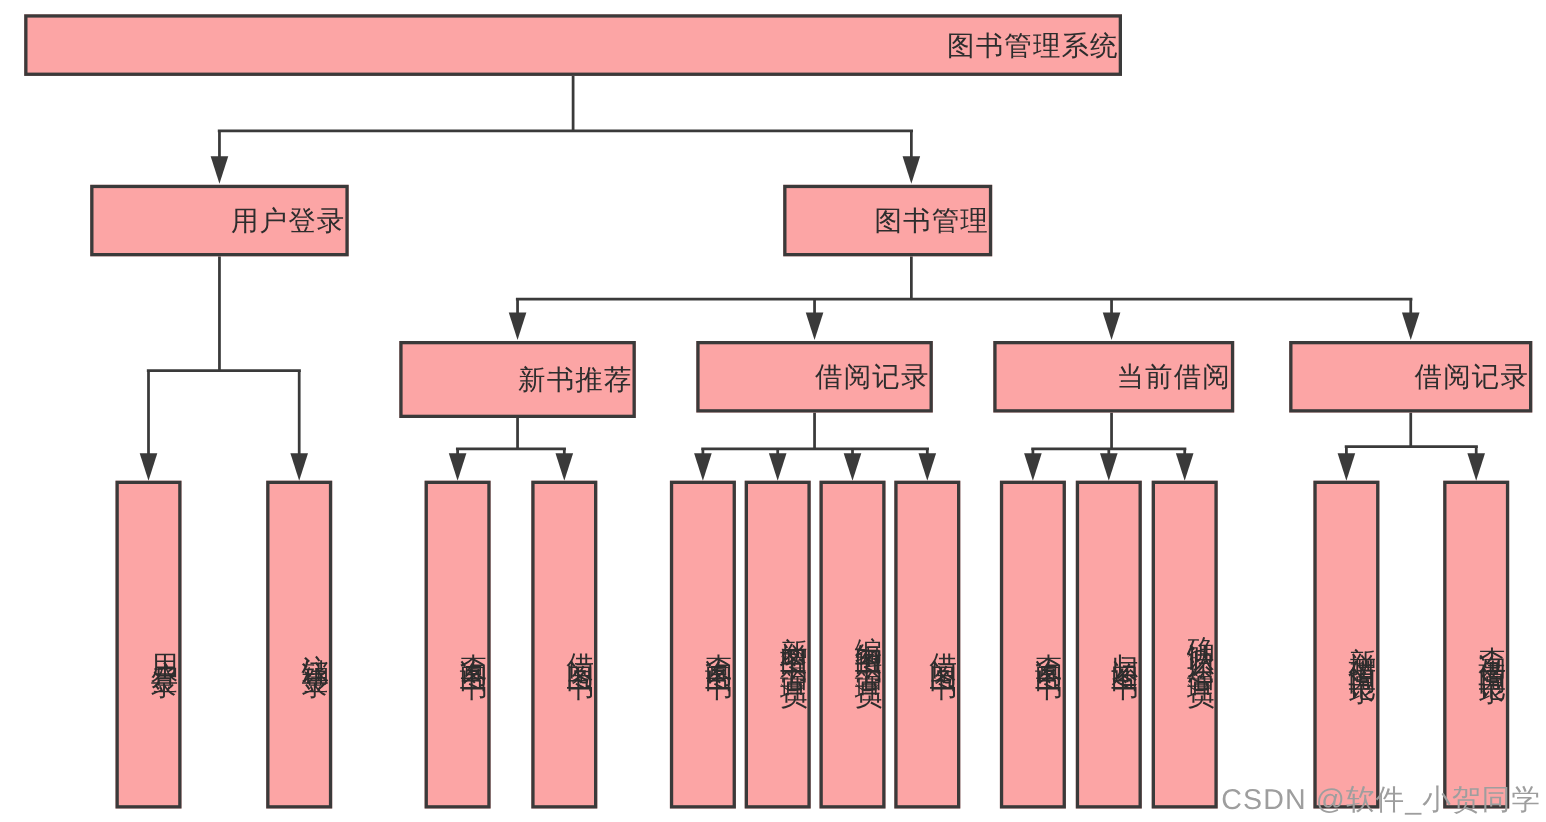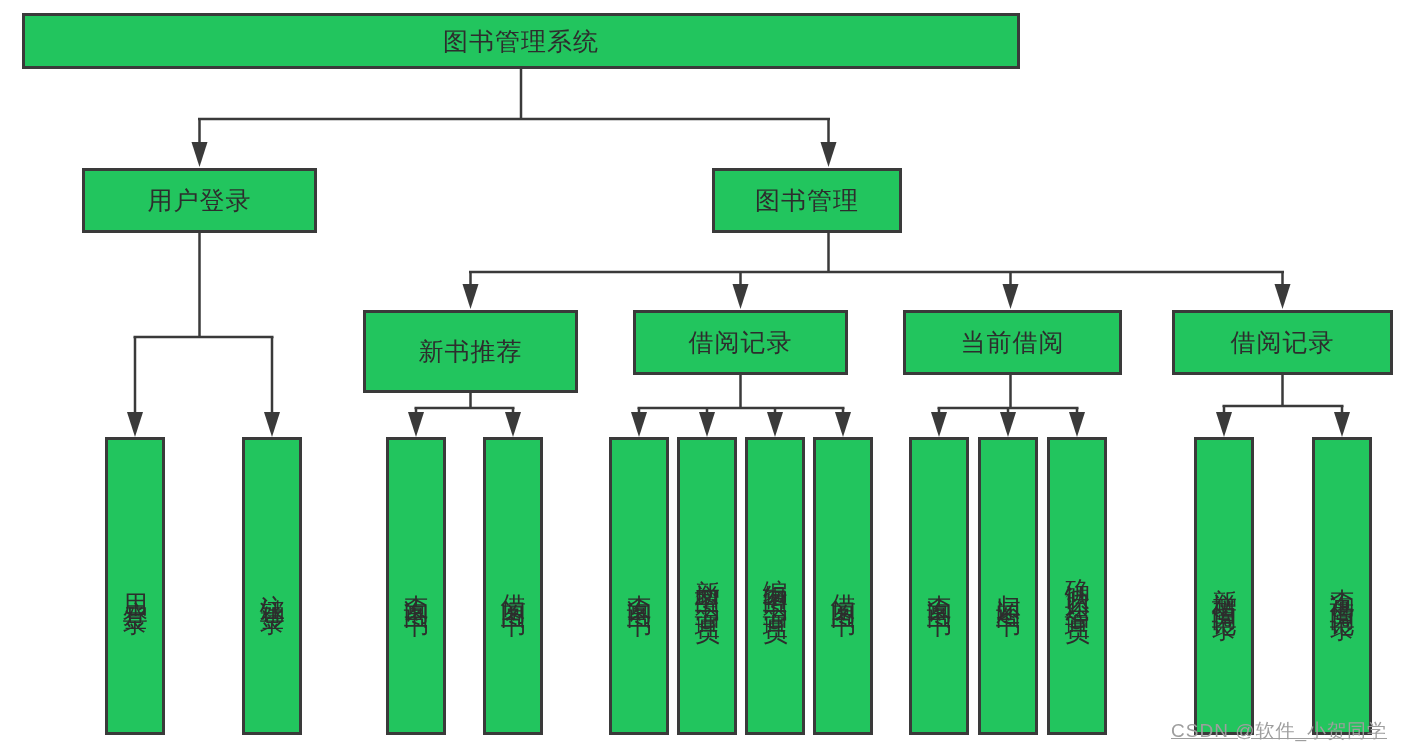--- a/index.html
+++ b/index.html
@@ -3,32 +3,32 @@
 <meta charset="utf-8">
 <style>
   html,body{margin:0;padding:0;background:#ffffff;}
   .stage{
     position:relative;width:1405px;height:747px;background:#fff;
     font-family:"Liberation Sans",sans-serif;overflow:hidden;
   }
   .connectors{position:absolute;left:0;top:0;z-index:0;}
   .box{
     position:absolute;box-sizing:border-box;z-index:1;
-    border:3px solid var(--line,#3a3a3a);background:#22c55e;
-    display:flex;align-items:center;justify-content:center;
+    border:3px solid var(--line,#3a3a3a);background:#fca5a5;
+    display:flex;align-items:center;justify-content:flex-end;
     color:var(--text,#2d2d2d);font-size:25px;z-index:1;
   }
   .hbox span{letter-spacing:1px;white-space:nowrap;}
   .leaf span{
     writing-mode:vertical-rl;text-orientation:mixed;
     letter-spacing:6px;line-height:1.1;
   }
   .watermark{
-    position:absolute;right:18px;bottom:3px;z-index:2;
-    color:var(--wm,#9e9e9e);font-size:19px;letter-spacing:1px;text-decoration:underline;
+    position:absolute;right:4px;bottom:3px;z-index:2;
+    color:var(--wm,#9e9e9e);font-size:26px;letter-spacing:1px;
   }
 </style>
 </head>
 <body>
 
 <div class="stage" style="--line: #3a3a3a; --text: #2d2d2d; --wm: #9e9e9e;">
 
   <svg class="connectors" width="1405" height="747" viewBox="0 0 1405 747">
       <line x1="521" y1="69" x2="521" y2="119" stroke="#3a3a3a" stroke-width="2.5"></line>
       <line x1="199.5" y1="233" x2="199.5" y2="337" stroke="#3a3a3a" stroke-width="2.5"></line>
@@ -88,21 +88,21 @@
     <span>图书管理系统</span>
   </div>
 
   <div class="box hbox" style="left:82px;top:168px;width:235px;height:65px">
     <span>用户登录</span>
   </div>
   <div class="box hbox" style="left:712px;top:168px;width:190px;height:65px">
     <span>图书管理</span>
   </div>
 
-  <div class="box hbox" style="left:363px;top:310px;width:215px;height:83px">
+  <div class="box hbox" style="left:363px;top:310px;width:215px;height:70px">
     <span>新书推荐</span>
   </div>
   <div class="box hbox" style="left:633px;top:310px;width:215px;height:65px">
     <span>借阅记录</span>
   </div>
   <div class="box hbox" style="left:903px;top:310px;width:219px;height:65px">
     <span>当前借阅</span>
   </div>
   <div class="box hbox" style="left:1172px;top:310px;width:221px;height:65px">
     <span>借阅记录</span>

